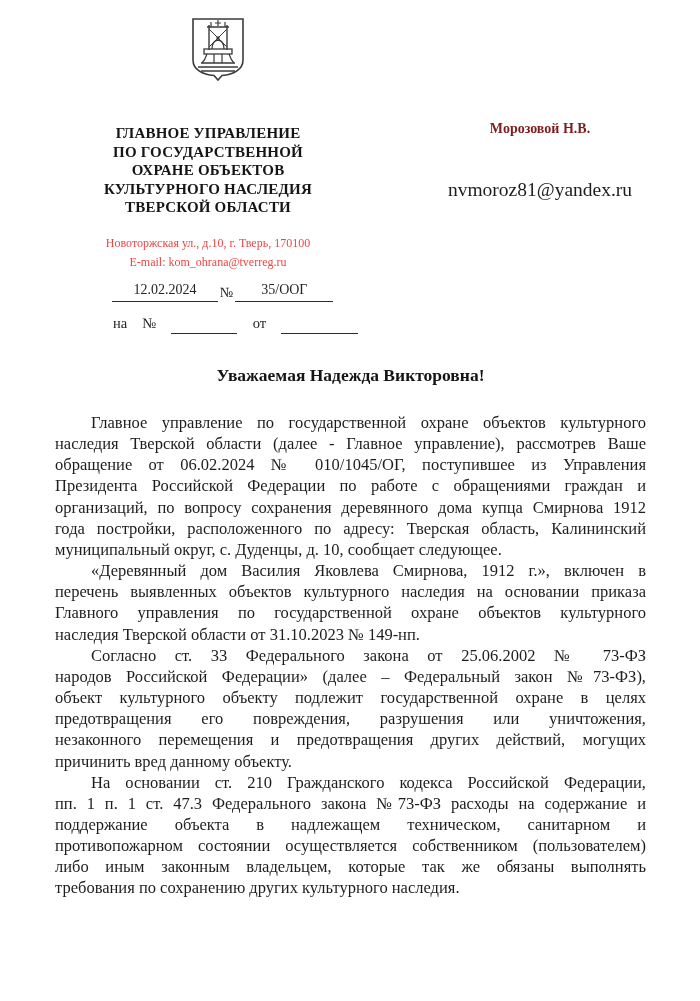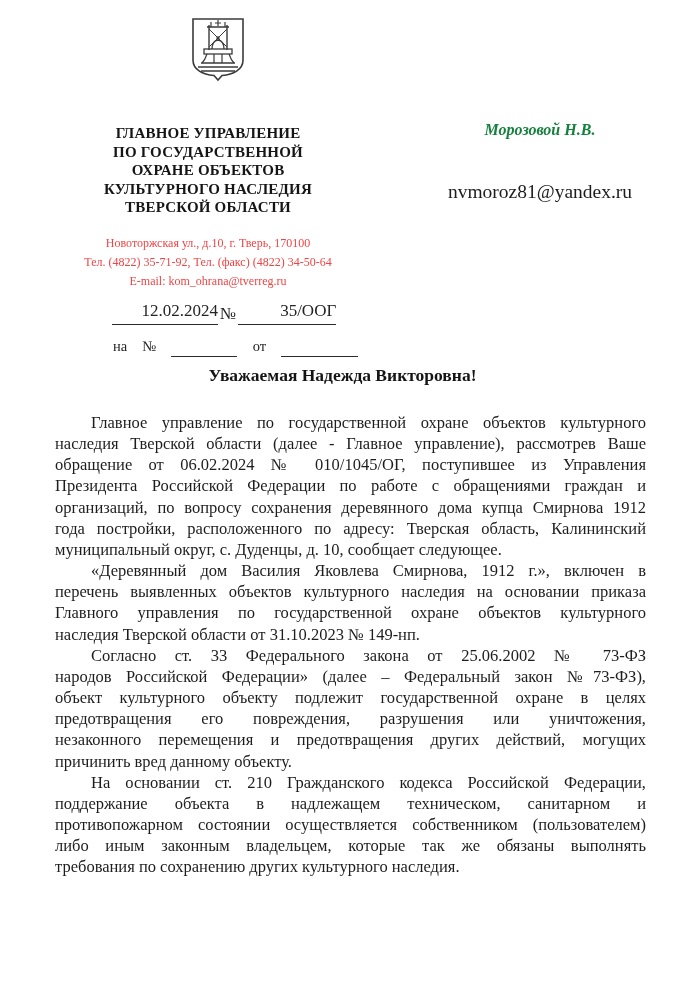--- a/index.html
+++ b/index.html
@@ -16,46 +16,46 @@
   .emblem { position:absolute; left:188px; top:16px; width:60px; height:66px; }
 
   
   .lh-left { position:absolute; left:58px; top:108px; width:300px; text-align:center;margin-top:16px; }
   .org-line { font-weight:bold; font-size:15px; line-height:18.6px; color:#151515; letter-spacing:0.2px; }
   .addr-block { margin-top:17px; }
   .addr-line { font-size:12px; line-height:19px; color:#ef4444; }
 
   .date-row {
     margin-top:10px; padding-left:54px;
-    font-size:17px; color:#242424;
-    display:flex; align-items:flex-end; text-align:right;
+    font-size:14px; color:#242424;
+    display:flex; align-items:flex-end; text-align:center;
   }
   .over-line { display:inline-block; border-bottom:1.2px solid #2b2b2b; padding-bottom:3px; }
   .ol-left  { width:106px; }
   .ol-right { width:98px; }
   .no-sign  { padding:0 2px 1px 2px; }
 
   .ref-row {
     margin-top:13px; padding-left:55px;
     font-size:14.5px; color:#242424; text-align:left;
     display:flex; align-items:flex-end;justify-content:space-between;
   }
   .ref-word { margin-right:6px; padding-bottom:2px; }
   .blank-line { display:inline-block; border-bottom:1.2px solid #2b2b2b; height:16px; }
   .bl-1 { width:66px; margin-right:7px; }
   .bl-2 { width:77px; }
 
   
   .recipient { position:absolute; left:408px; top:121px; width:264px; text-align:center; }
-  .recipient-name { font-weight:bold; font-size:16px; color:#15803d;font-style:italic; }
+  .recipient-name { font-weight:bold; font-size:14px; color:#7f1d1d; }
   .recipient-email { margin-top:42px; font-size:19.5px; color:#1d1d1d;text-align:center; }
 
   
   .salutation {
-    position:absolute; left:47px; top:365px; width:591px;
+    position:absolute; left:55px; top:365px; width:591px;
     text-align:center; font-weight:bold; font-size:17.5px; color:#141414;
   }
 
   
   .letter-body {
     position:absolute; left:55px; top:412px; width:591px;
     font-size:16.5px; line-height:21.15px; color:#1d1d1d;
   }
   .line { white-space:nowrap; text-align:justify; text-align-last:justify; }
   .line.first { text-indent:36px; }
@@ -89,21 +89,20 @@
   <div class="lh-left">
     <div>
         <div class="org-line">ГЛАВНОЕ УПРАВЛЕНИЕ</div>
         <div class="org-line">ПО ГОСУДАРСТВЕННОЙ</div>
         <div class="org-line">ОХРАНЕ ОБЪЕКТОВ</div>
         <div class="org-line">КУЛЬТУРНОГО НАСЛЕДИЯ</div>
         <div class="org-line">ТВЕРСКОЙ ОБЛАСТИ</div>
       </div>
     <div class="addr-block">
         <div class="addr-line">Новоторжская ул., д.10, г. Тверь, 170100</div>
-        <div class="addr-line">Тел. (4822) 35-71-92, Тел. (факс) (4822) 34-50-64</div>
         <div class="addr-line">E-mail:  kom_ohrana@tverreg.ru</div>
       </div>
 
     <div class="date-row">
       <span class="over-line ol-left">
         <span>12.02.2024</span>
       </span>
       <span class="no-sign">№</span>
       <span class="over-line ol-right">
         <span>35/ООГ</span>
@@ -145,20 +144,21 @@
       <div class="paragraph">
         <div class="line first">Согласно ст. 33 Федерального закона от 25.06.2002 № 73-ФЗ</div>
         <div class="line">народов Российской Федерации» (далее – Федеральный закон №73-ФЗ),</div>
         <div class="line">объект культурного объекту подлежит государственной охране в целях</div>
         <div class="line">предотвращения его повреждения, разрушения или уничтожения,</div>
         <div class="line">незаконного перемещения и предотвращения других действий, могущих</div>
         <div class="line last">причинить вред данному объекту.</div>
       </div>
       <div class="paragraph">
         <div class="line first">На основании ст. 210 Гражданского кодекса Российской Федерации,</div>
+        <div class="line">пп. 1 п. 1 ст. 47.3 Федерального закона №73-ФЗ расходы на содержание и</div>
         <div class="line">поддержание объекта в надлежащем техническом, санитарном и</div>
         <div class="line">противопожарном состоянии осуществляется собственником (пользователем)</div>
         <div class="line">либо иным законным владельцем, которые так же обязаны выполнять</div>
         <div class="line last">требования по сохранению других культурного наследия.</div>
       </div>
     </div>
 
 </div>
 
 </body></html>

